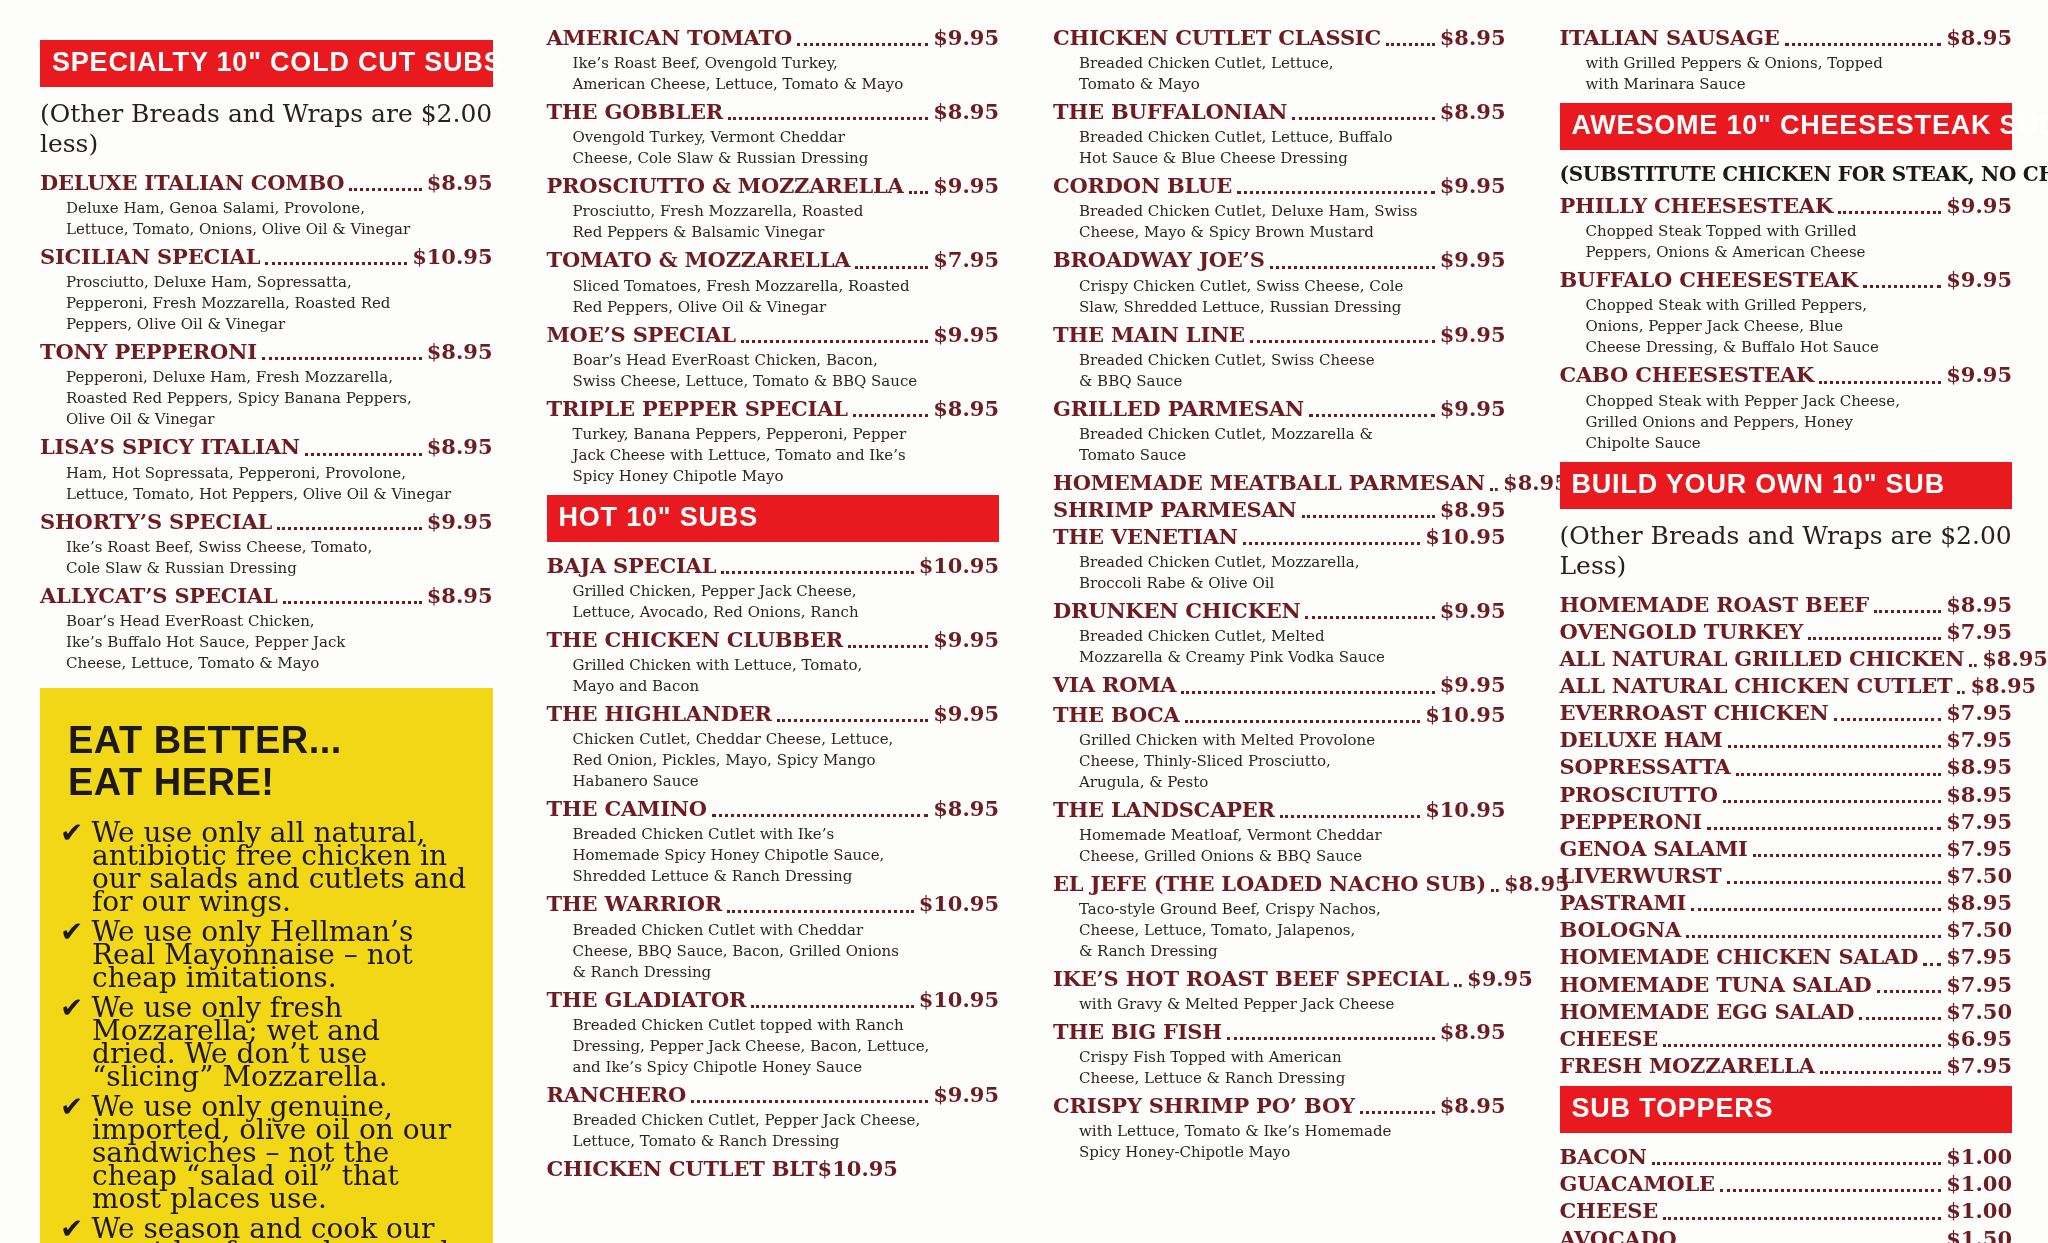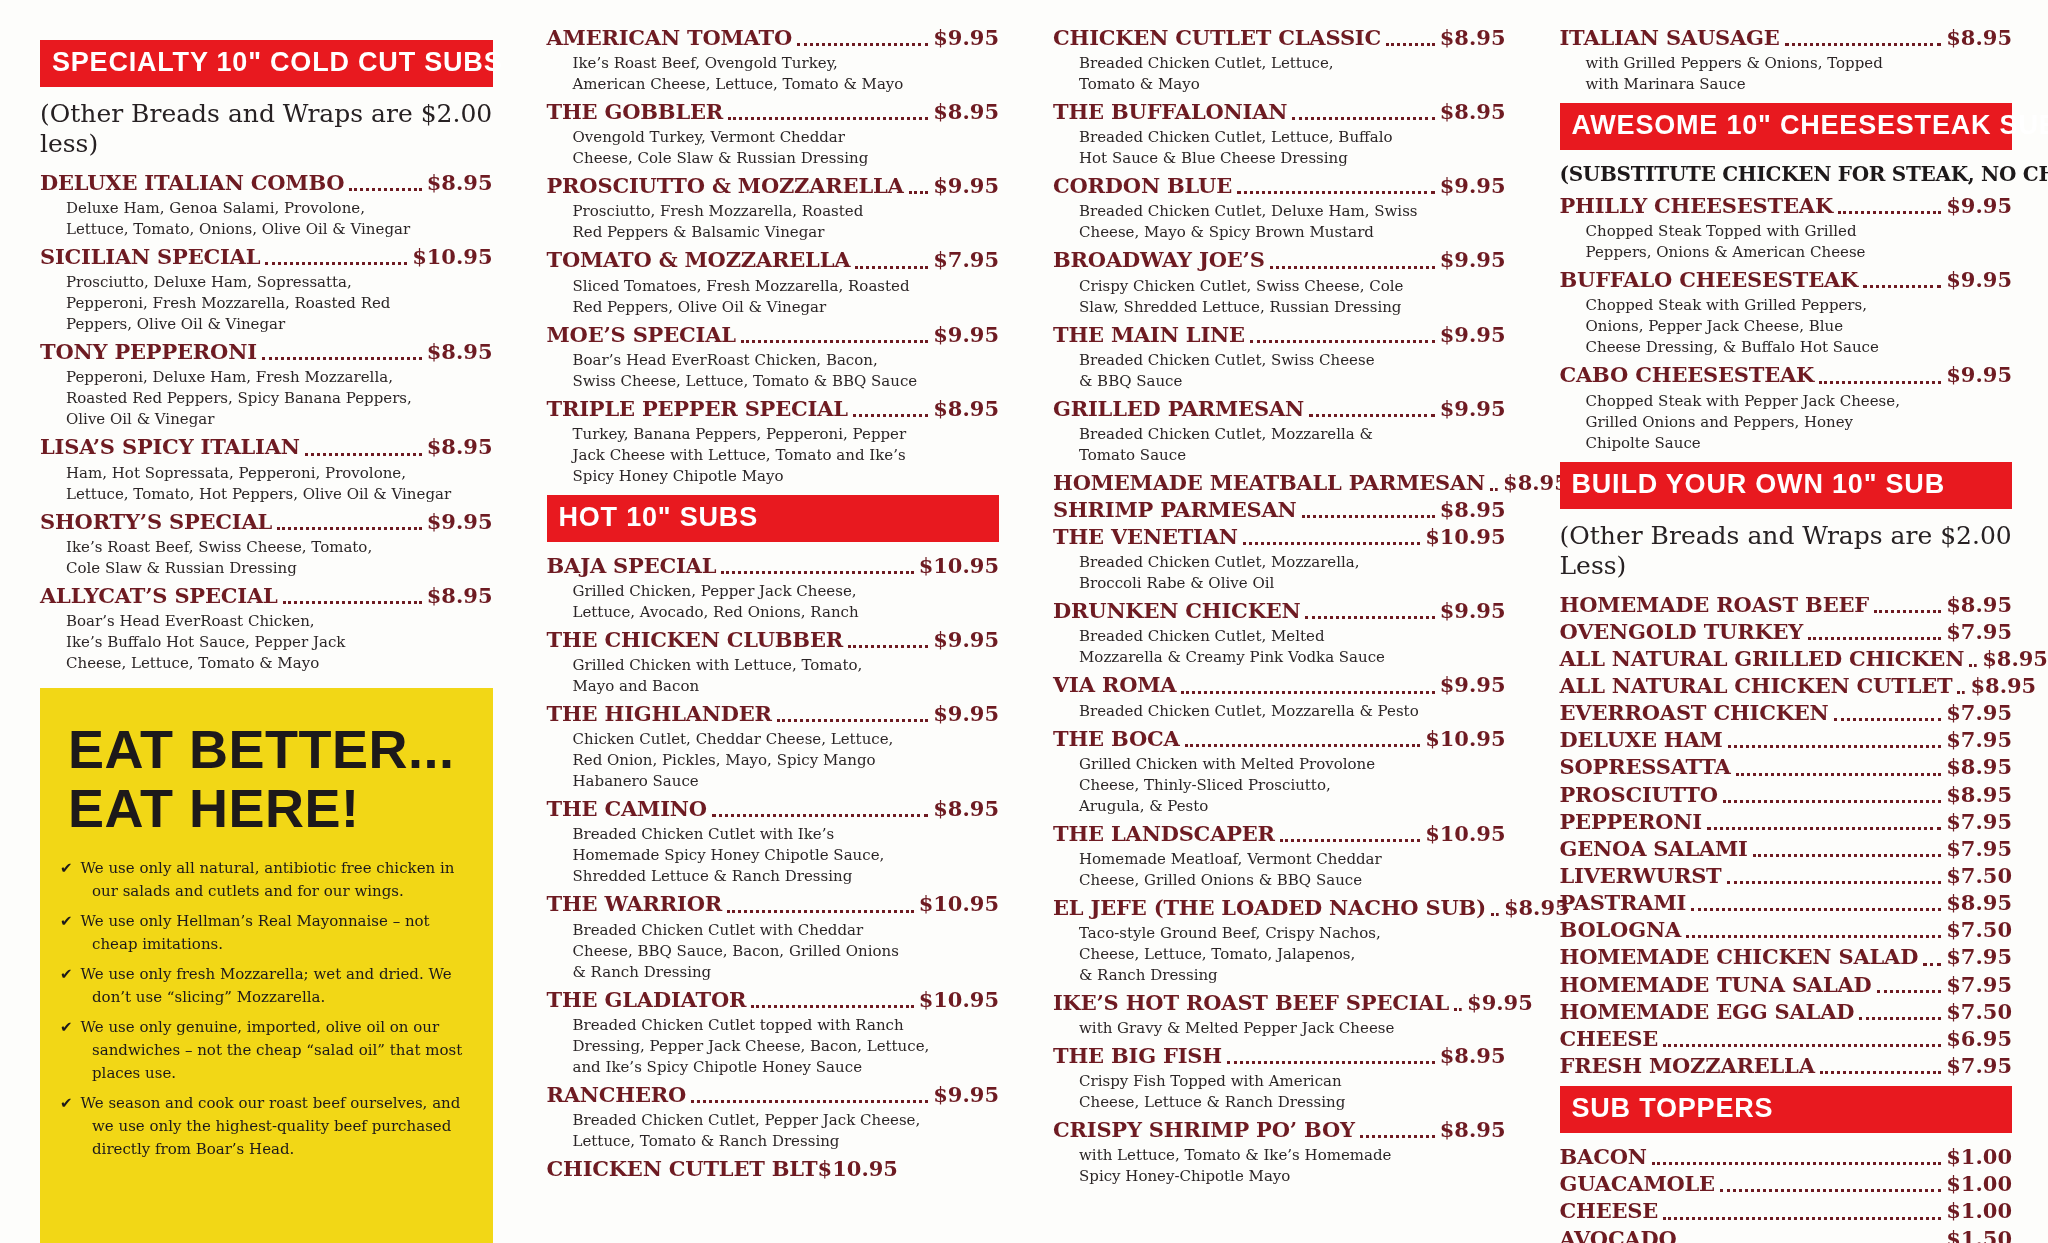--- a/index.html
+++ b/index.html
@@ -79,29 +79,29 @@
 
   .promo {
     background: #f2d716;
     margin-top: 14px;
     padding: 26px 22px 24px 20px;
     height: 608px;
   }
   .promo-title {
     font-family: "Liberation Sans", sans-serif;
     font-weight: bold;
-    font-size: 54px;
+    font-size: 38px;
     line-height: 1.1;
     color: #1d191a;
     letter-spacing: 0.5px;
     margin: 6px 0 18px 8px;
   }
   .promo-bullets { list-style: none; }
   .promo-bullets li {
-    font-size: 15px;
+    font-size: 28px;
     line-height: 23px;
     color: #1d191a;
     padding-left: 32px;
     text-indent: -32px;
     margin-bottom: 7px;
   }
   .promo-bullets .check {
     font-family: "DejaVu Sans", sans-serif;
     font-weight: bold;
     margin-right: 8px;
@@ -364,21 +364,20 @@
           <span class="price">$9.95</span>
         </div>
         <div class="desc">Breaded Chicken Cutlet, Melted<br>Mozzarella &amp; Creamy Pink Vodka Sauce</div>
       </div>
       <div class="item">
         <div class="row">
           <span class="iname">VIA ROMA</span>
           <span class="dots"></span>
           <span class="price">$9.95</span>
         </div>
-        <div class="desc">Breaded Chicken Cutlet, Mozzarella &amp; Pesto</div>
       </div>
       <div class="item">
         <div class="row">
           <span class="iname">THE BOCA</span>
           <span class="dots"></span>
           <span class="price">$10.95</span>
         </div>
         <div class="desc">Grilled Chicken with Melted Provolone<br>Cheese, Thinly-Sliced Prosciutto,<br>Arugula, &amp; Pesto</div>
       </div>
       <div class="item">

